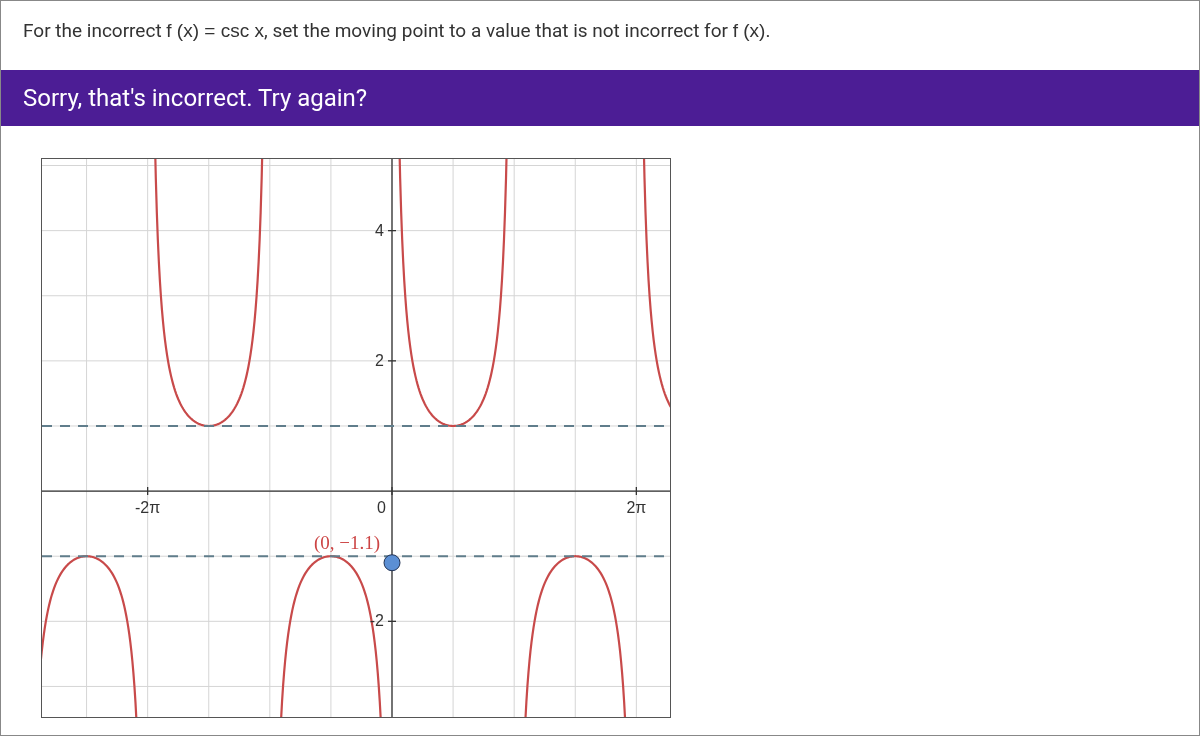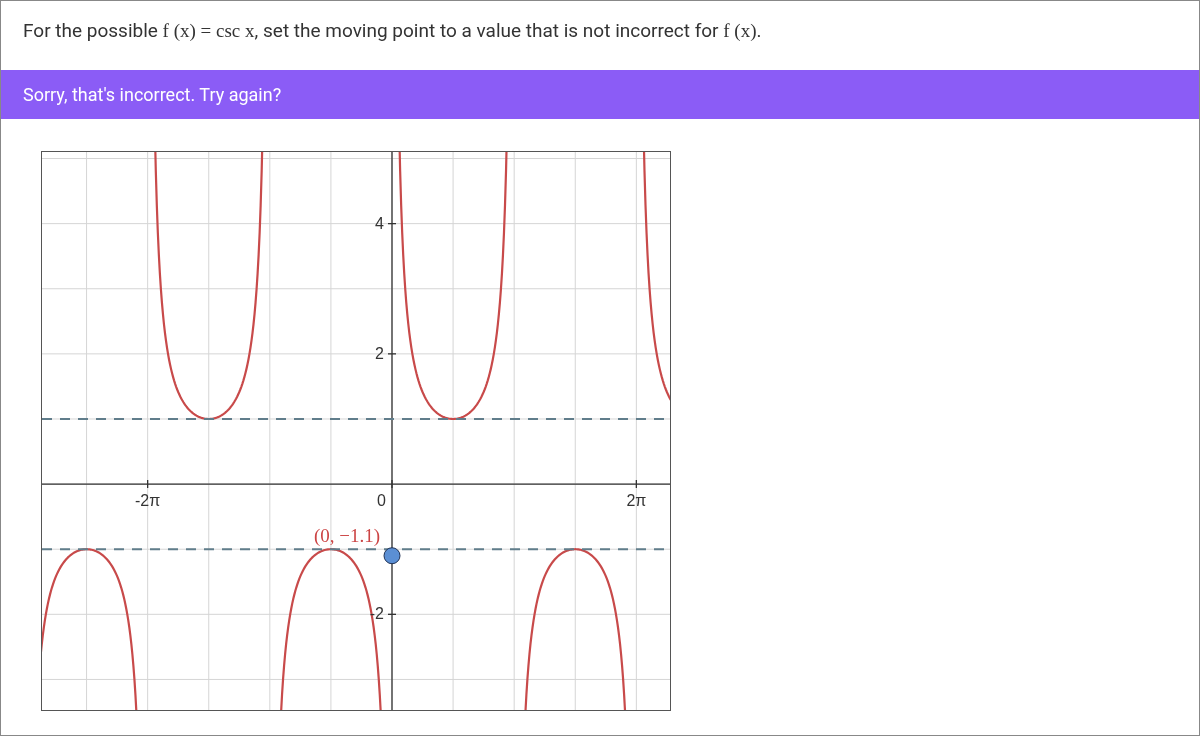--- a/index.html
+++ b/index.html
@@ -11,26 +11,26 @@
     height: 736px;
     overflow: hidden;
     border: 1px solid #888;
   }
   .prompt {
     padding: 18px 22px 28px 22px;
     font-size: 19px;
     color: #333;
     font-weight: 400;
   }
-  .prompt .fn { font-family: Liberation Serif, serif; }
+  .prompt .fn { font-family: Liberation Sans, sans-serif; }
   .feedback-bar {
-    background: #8b5cf6;
+    background: #4c1d95;
     color: #fff;
     padding: 14px 22px;
-    font-size: 18px;
+    font-size: 24px;
     font-weight: 400;
   }
   .chart-wrap {
     position: relative;
     margin: 32px 0 0 40px;
     width: 630px;
     height: 560px;
     border: 1px solid #555;
     overflow: hidden;
   }
@@ -40,21 +40,21 @@
   .curve { stroke: #c84a4a; stroke-width: 2.2; fill: none; }
   .asymptote { stroke: #607d8b; stroke-width: 2; stroke-dasharray: 10 8; }
   .tick-label { font-size: 16px; fill: #333; font-family: sans-serif; }
   .point-label { font-size: 19px; fill: #c44; font-family: "Times New Roman", serif; }
   .moving-point { fill: #5b8fd4; stroke: #235; stroke-width: 1; cursor: move; }
 </style>
 </head>
 <body>
 
 <div class="prompt">
-  <span>For the possible </span><span class="fn">f (x) = csc x</span><span>, set the moving point to a value that is not incorrect for </span><span class="fn">f (x)</span><span>.</span>
+  <span>For the incorrect </span><span class="fn">f (x) = csc x</span><span>, set the moving point to a value that is not incorrect for </span><span class="fn">f (x)</span><span>.</span>
 </div>
 
 <div class="feedback-bar">
   <span>Sorry, that's incorrect. Try again?</span>
 </div>
 
 <div class="chart-wrap">
   <svg id="chart-svg" width="630" height="560">
       <line x1="44.56738090099233" y1="0" x2="44.56738090099233" y2="560" class="grid-line"></line>
       <line x1="105.65390472079386" y1="0" x2="105.65390472079386" y2="560" class="grid-line"></line>

